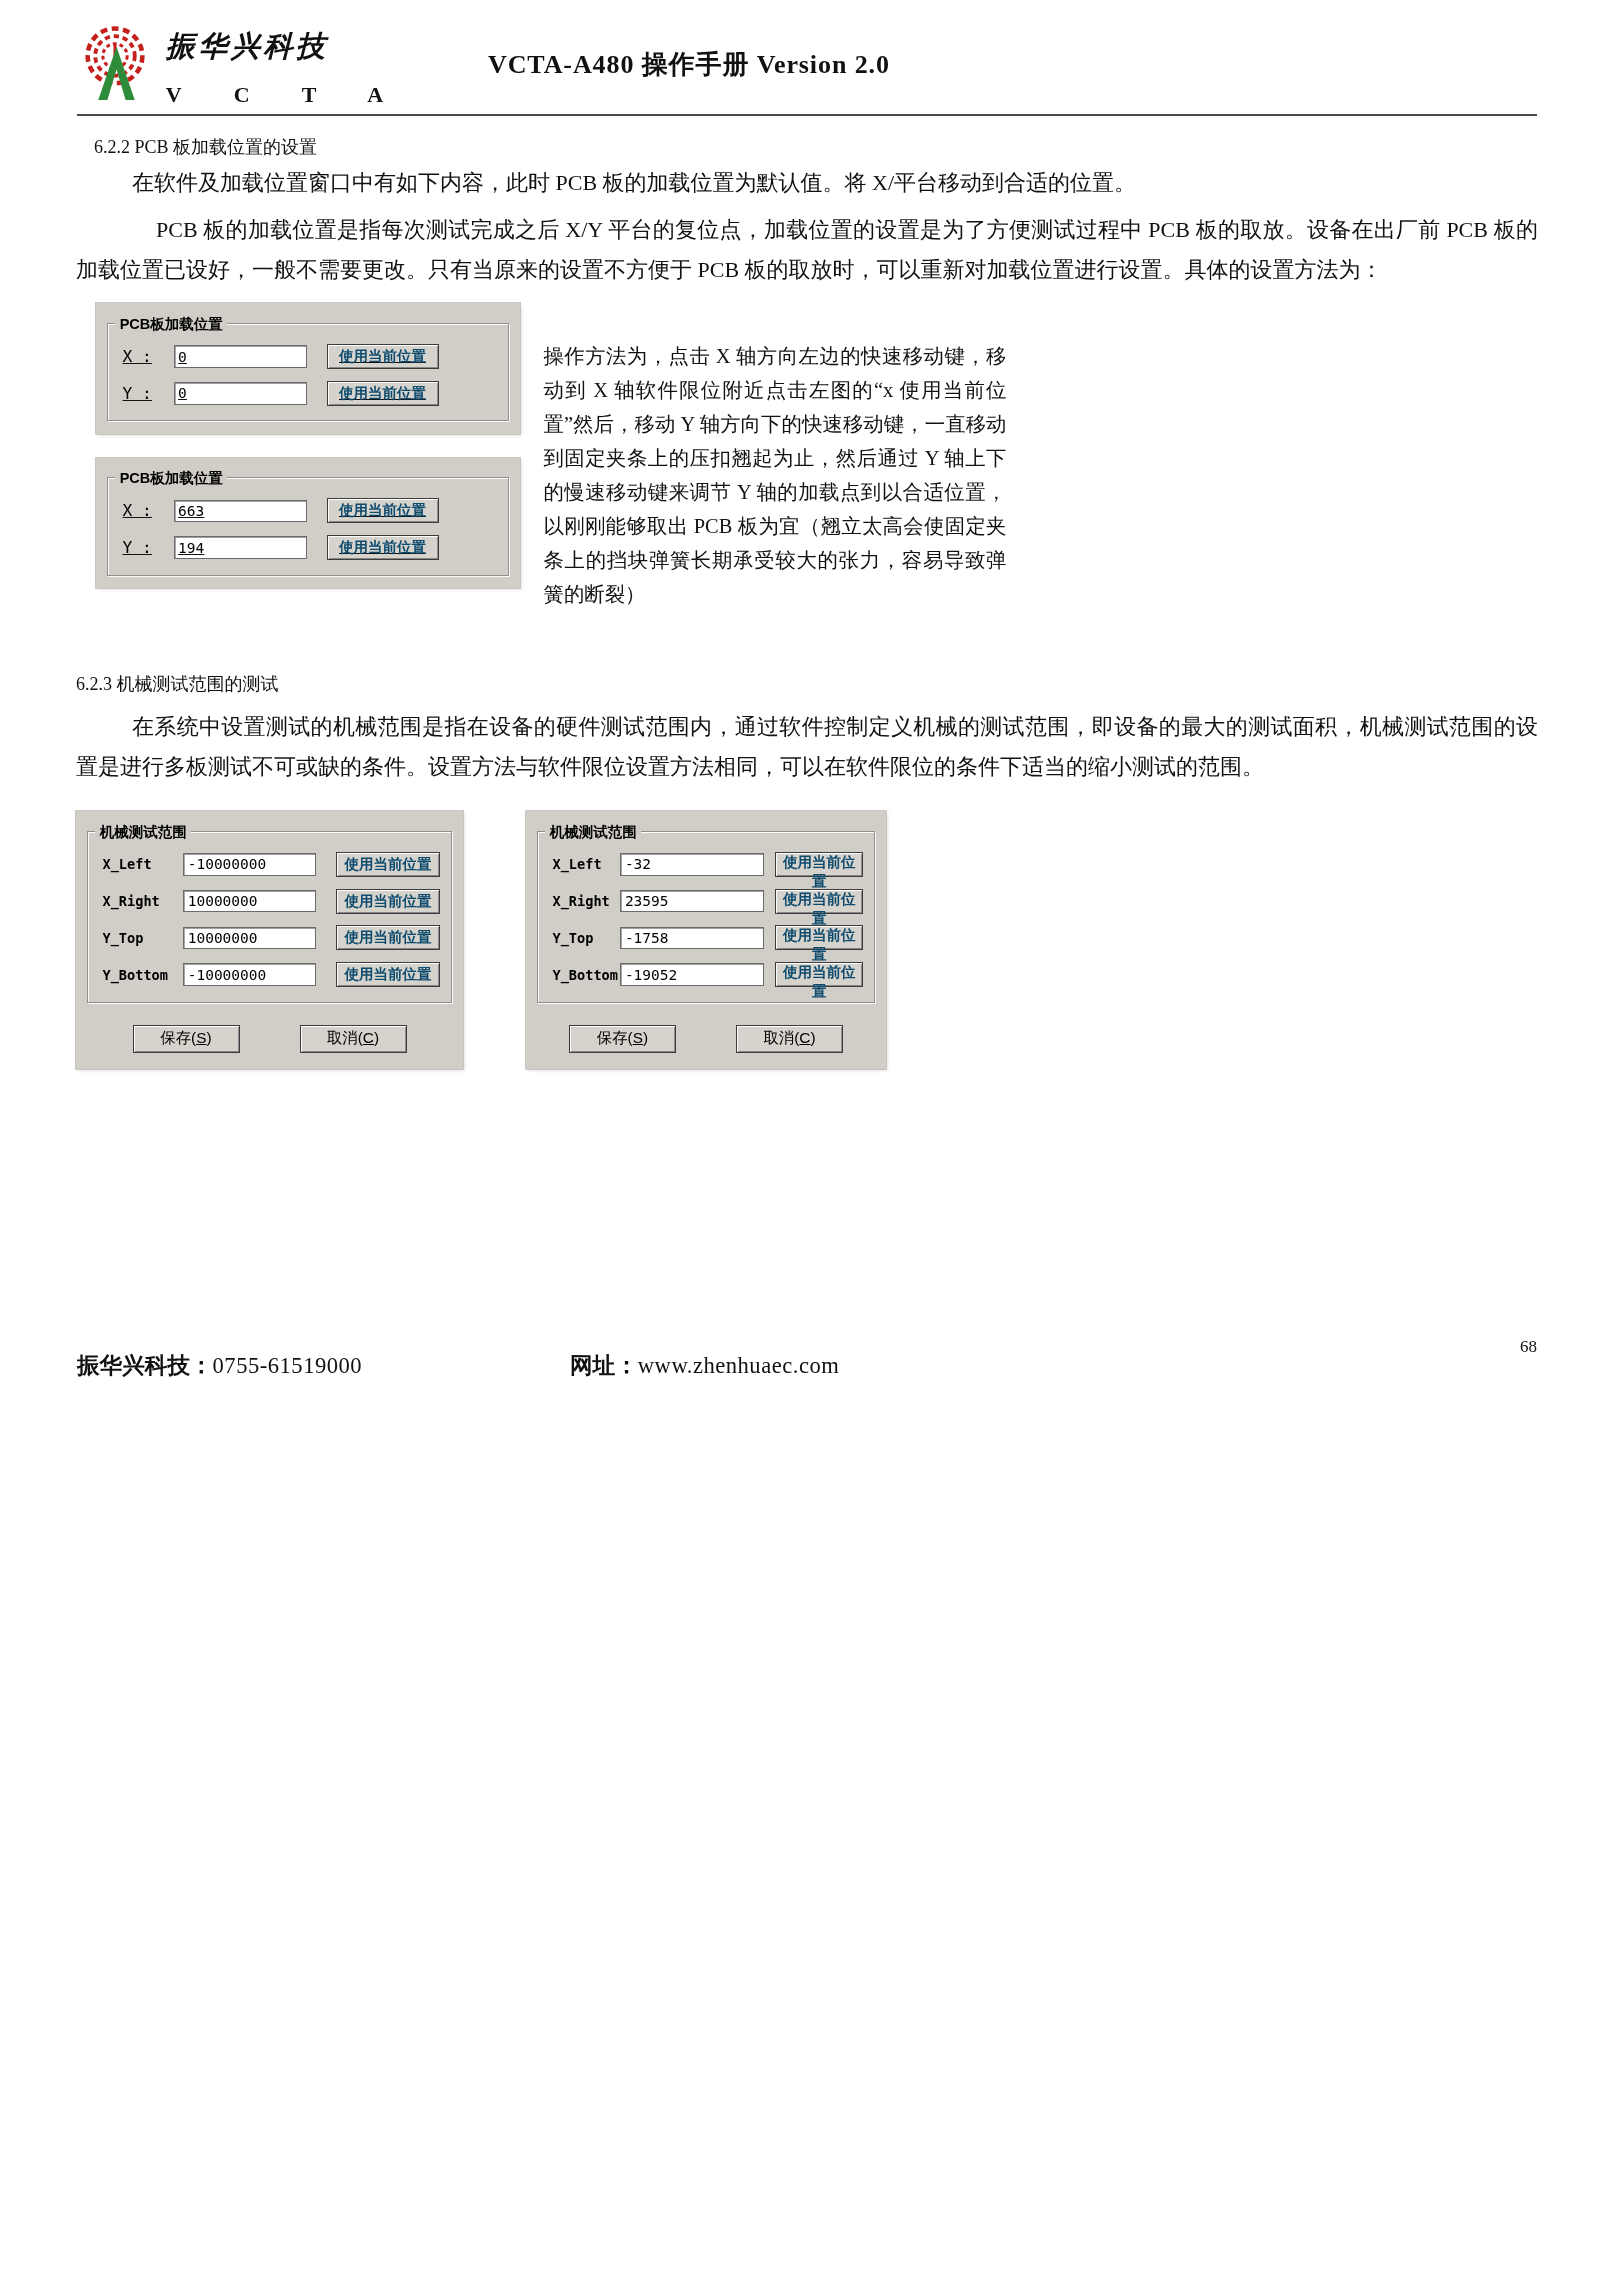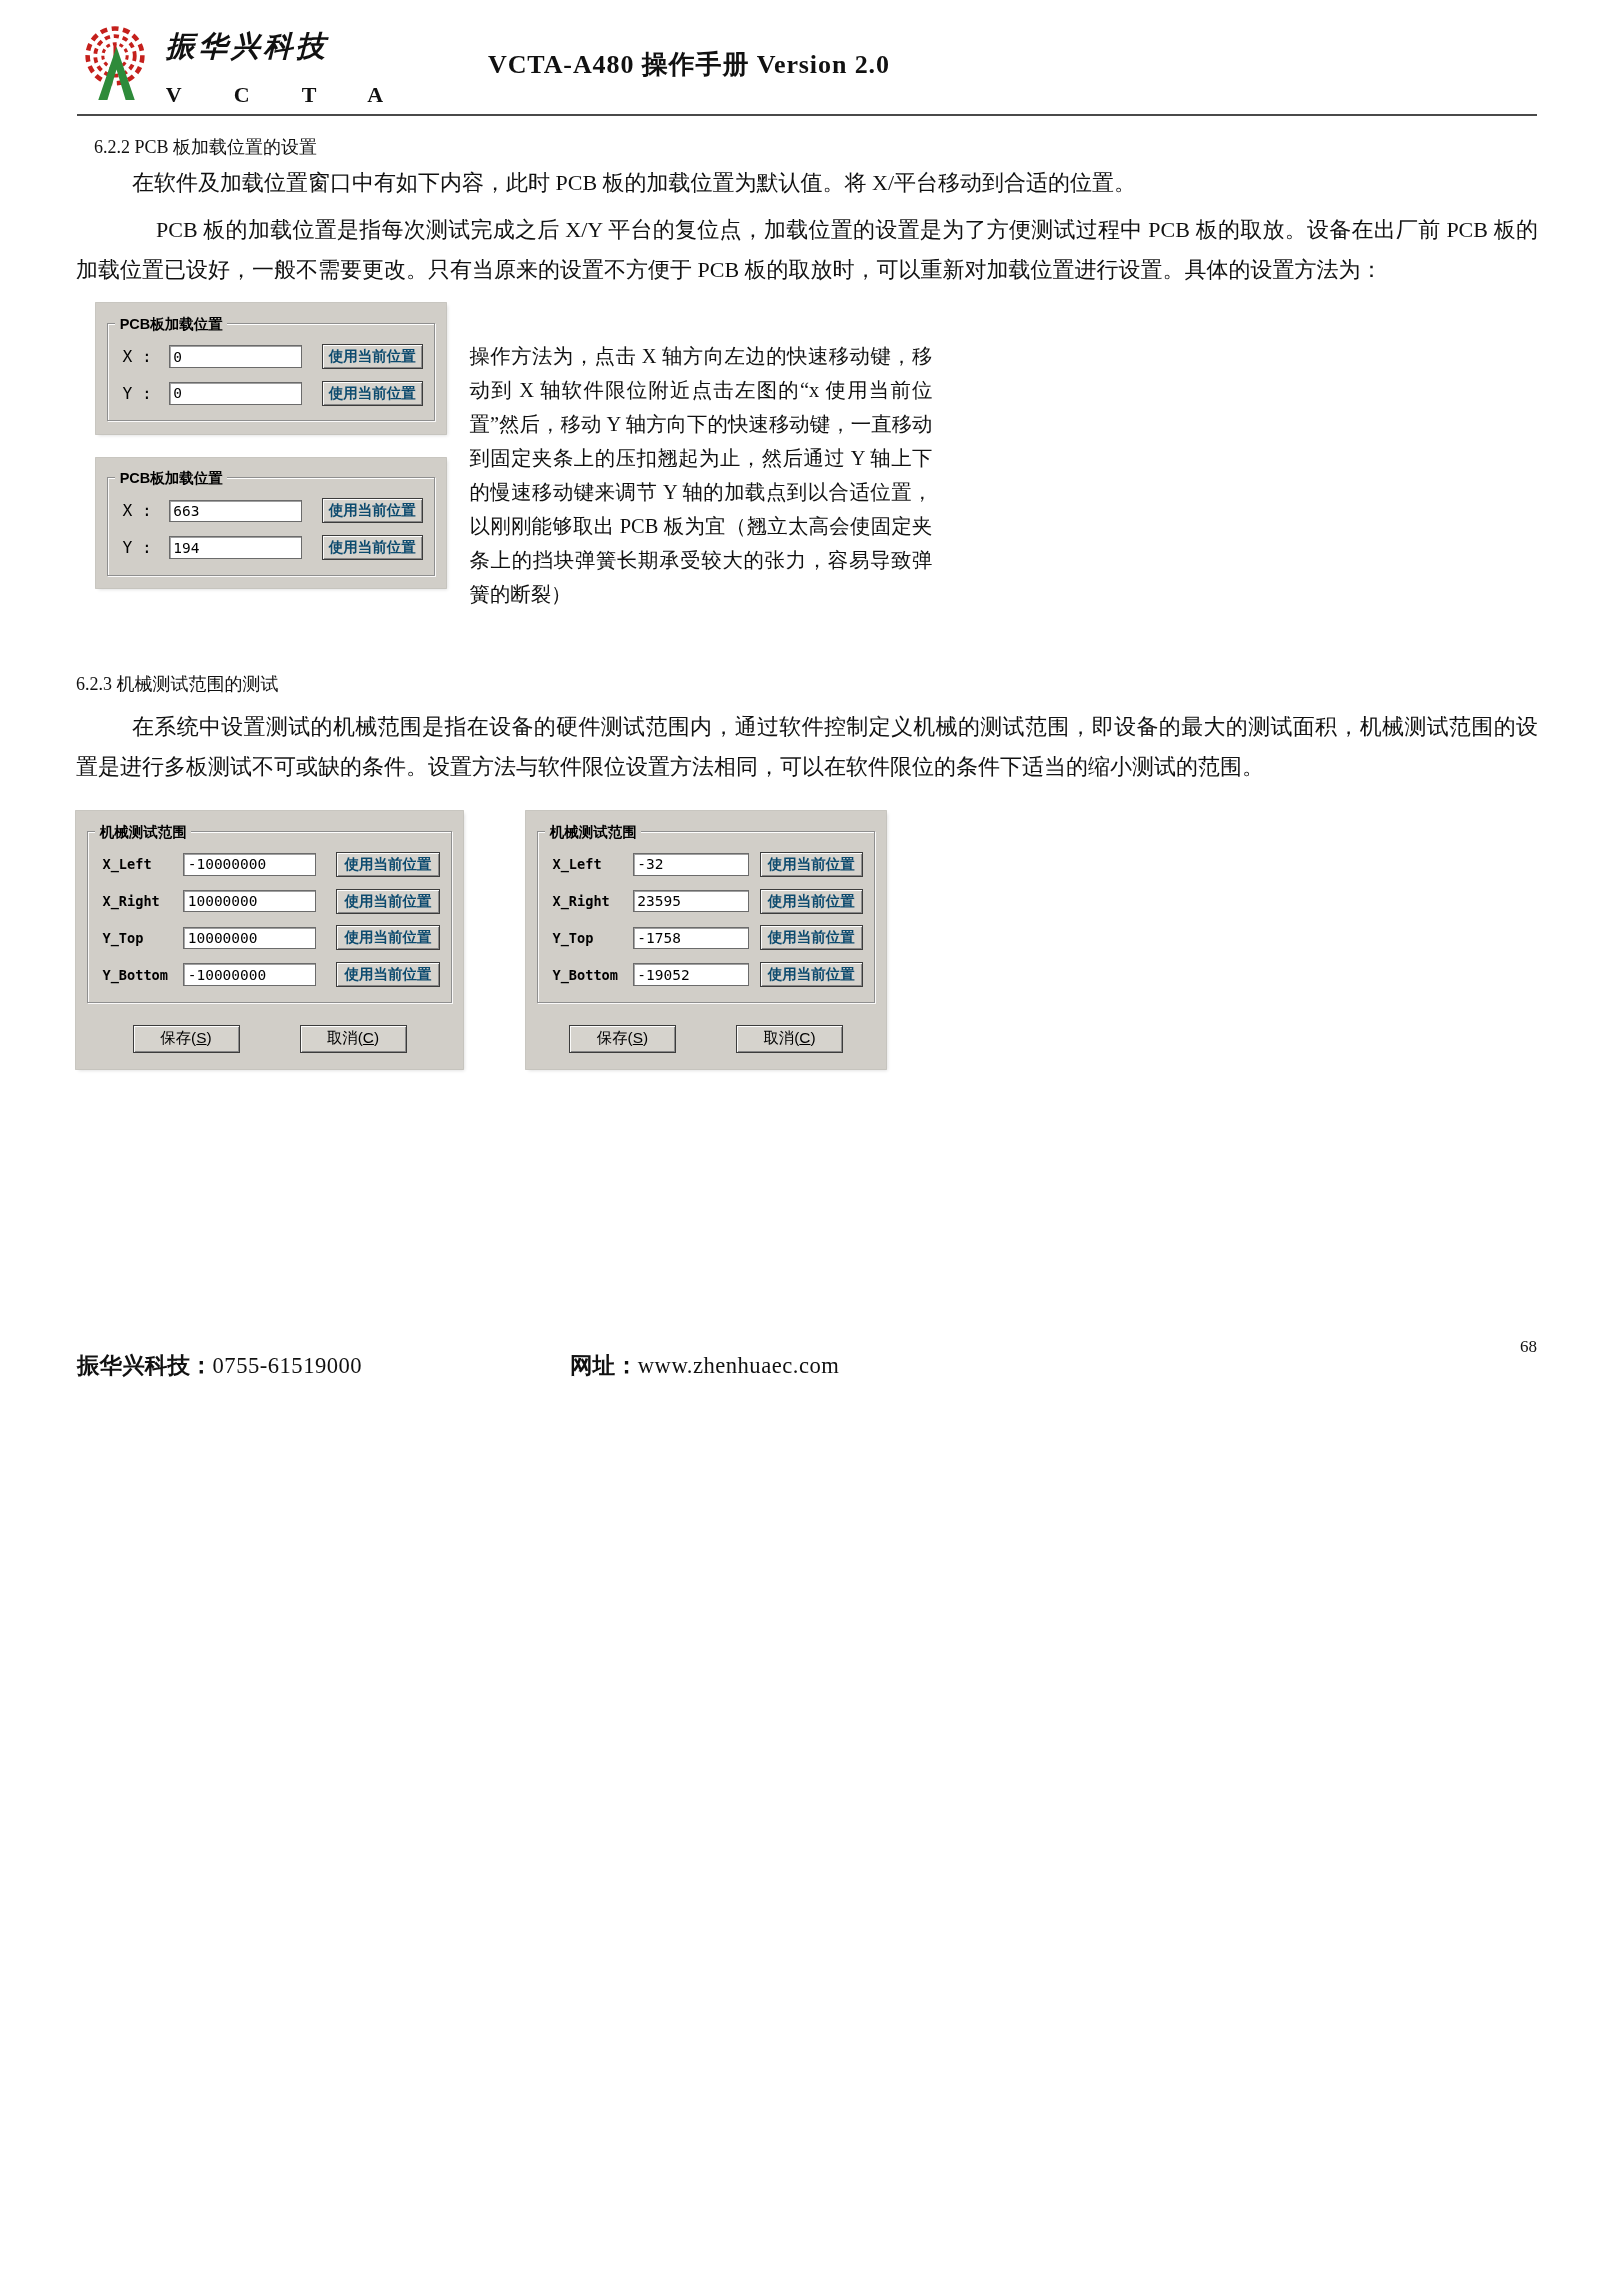--- a/index.html
+++ b/index.html
@@ -35,21 +35,21 @@
   
   .shots-622 { display:flex; margin:12.7px 0 0 20px; }
   .shots-col { display:flex; flex-direction:column; gap:23.5px; }
   .side-note { width:463px; margin-left:23.5px; padding-top:36px; font-size:20.4px; line-height:34px; text-align:justify; }
 
   .panel95 {
     background:#d1cec8;
     box-shadow:0 0 0 0.9px #c3c0ba, 1.8px 1.8px 3.6px rgba(0,0,0,0.15);
     font-family:"Liberation Sans", sans-serif;
   }
-  .pcb-panel { width:350px; padding:12.7px 11px 12.7px 11px; }
+  .pcb-panel { width:424px; padding:12.7px 11px 12.7px 11px;text-decoration:underline; }
   .groupbox {
     position:relative;
     border:0.9px solid #8f8f8f;
     box-shadow:0.9px 0.9px 0 #ffffff, inset 0.9px 0.9px 0 #ffffff;
     padding:20px 11px 12.7px 14.5px;
     margin-top:7.2px;
   }
   .groupbox-title {
     position:absolute; top:-9px; left:7.2px;
     background:#d1cec8; padding:0 4.5px;
@@ -81,21 +81,21 @@
     box-shadow: inset 0.9px 0.9px 0 #ffffff, inset -0.9px -0.9px 0 #868686;
     font-family:"Liberation Sans", sans-serif;
     font-weight:bold; font-size:14.5px; color:#0c4a6e;
     cursor:pointer;
   }
 
   
   .shots-623 { display:flex; margin:14.5px 0 0 0;align-items:flex-end; }
   .range-panel { width:387px; padding:12.7px 11px 16.3px 11px; }
   .range-panel-2 { width:360px; margin-left:63px; margin-top:9px; }
-  .range-panel-2 .input95 { width:116px; }
+  .range-panel-2 .input95 { width:144px; }
   .range-panel-2 .usebtn { margin-left:11px; }
   .dlg-buttons { display:flex; justify-content:center; gap:60px; margin-top:22px; }
   .btn95 {
     width:107px; height:28px;
     background:#d6d3cd;
     border:0.9px solid #3c3c3c;
     box-shadow: inset 0.9px 0.9px 0 #ffffff, inset -0.9px -0.9px 0 #868686;
     font-family:"Liberation Sans", sans-serif;
     font-size:15.4px; color:#000; cursor:pointer;
   }

